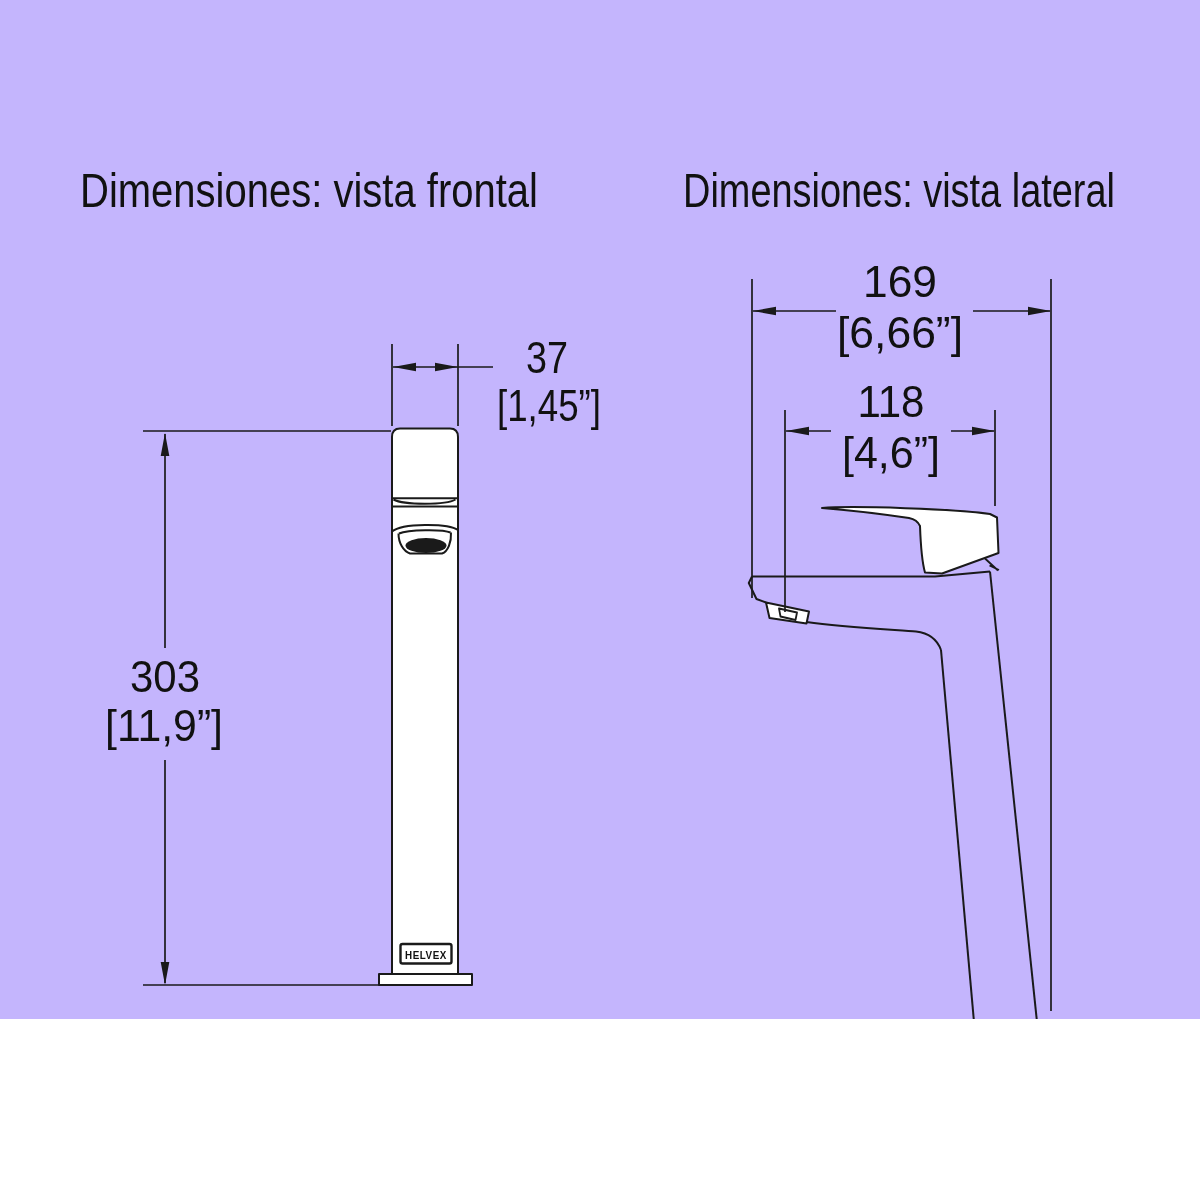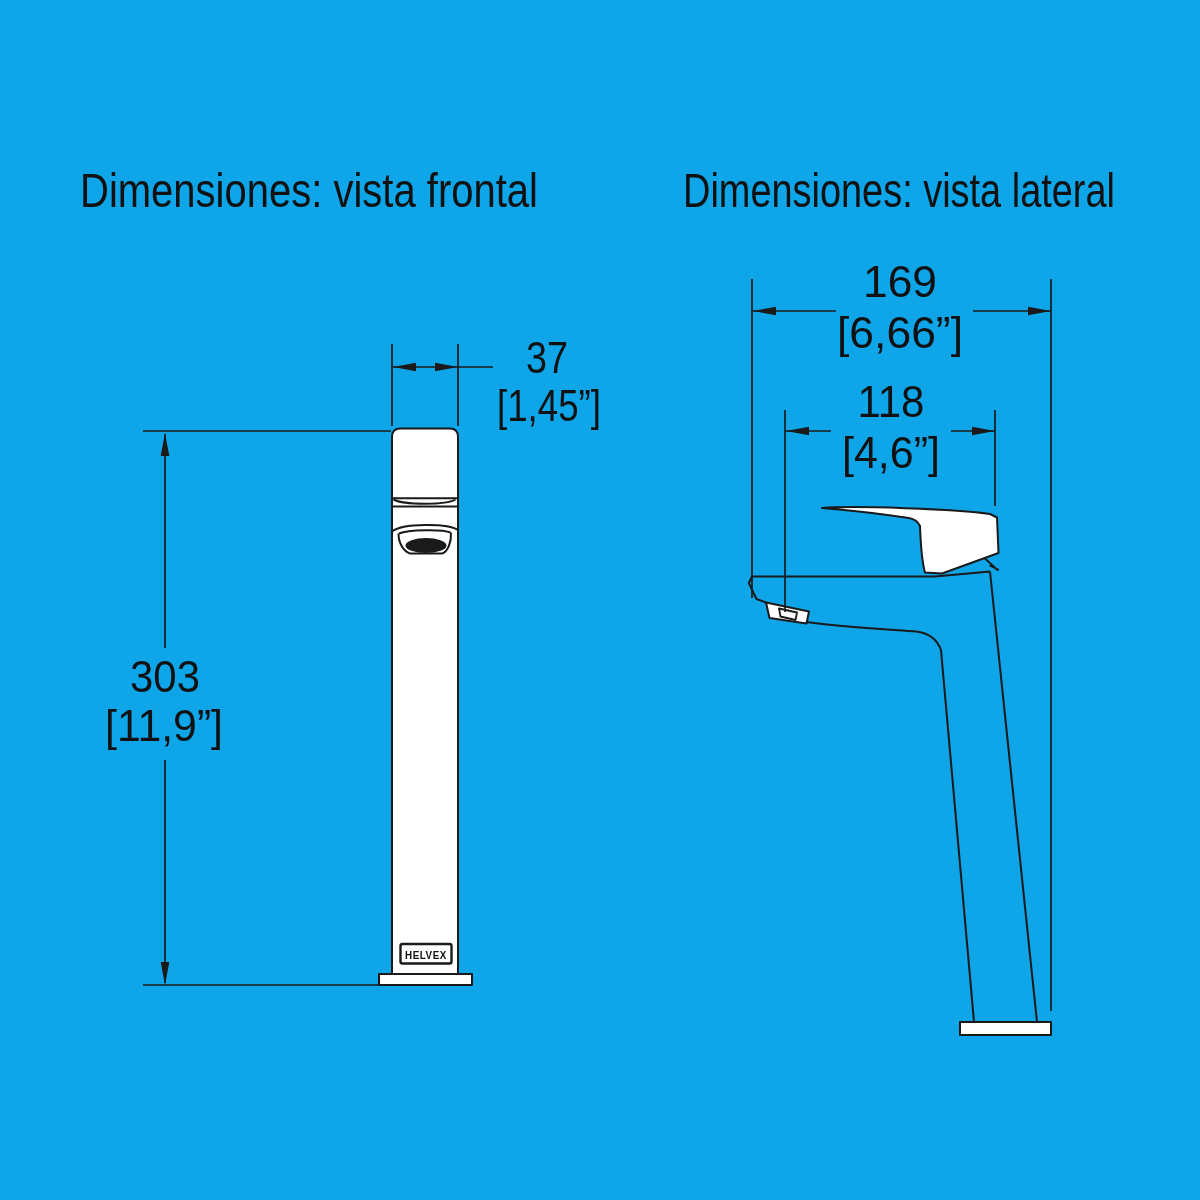--- a/index.html
+++ b/index.html
@@ -3,22 +3,22 @@
 <meta charset="utf-8">
 <style>
   html, body {
     margin: 0;
     padding: 0;
     background: #ffffff;
   }
   .canvas {
     position: relative;
     width: 1200px;
-    height: 1200px;
-    background: #0ea5e9;
+    height: 1019px;
+    background: #c4b5fd;
     overflow: hidden;
     text-decoration: underline;
   }
   svg text {
     font-family: "Liberation Sans", "DejaVu Sans", sans-serif;
     fill: #111111;
   }
   .title-text { font-size: 49px; }
   .dim-text { font-size: 45px; }
   .logo-text { font-size: 10.5px; font-weight: bold; letter-spacing: 0.6px; }

